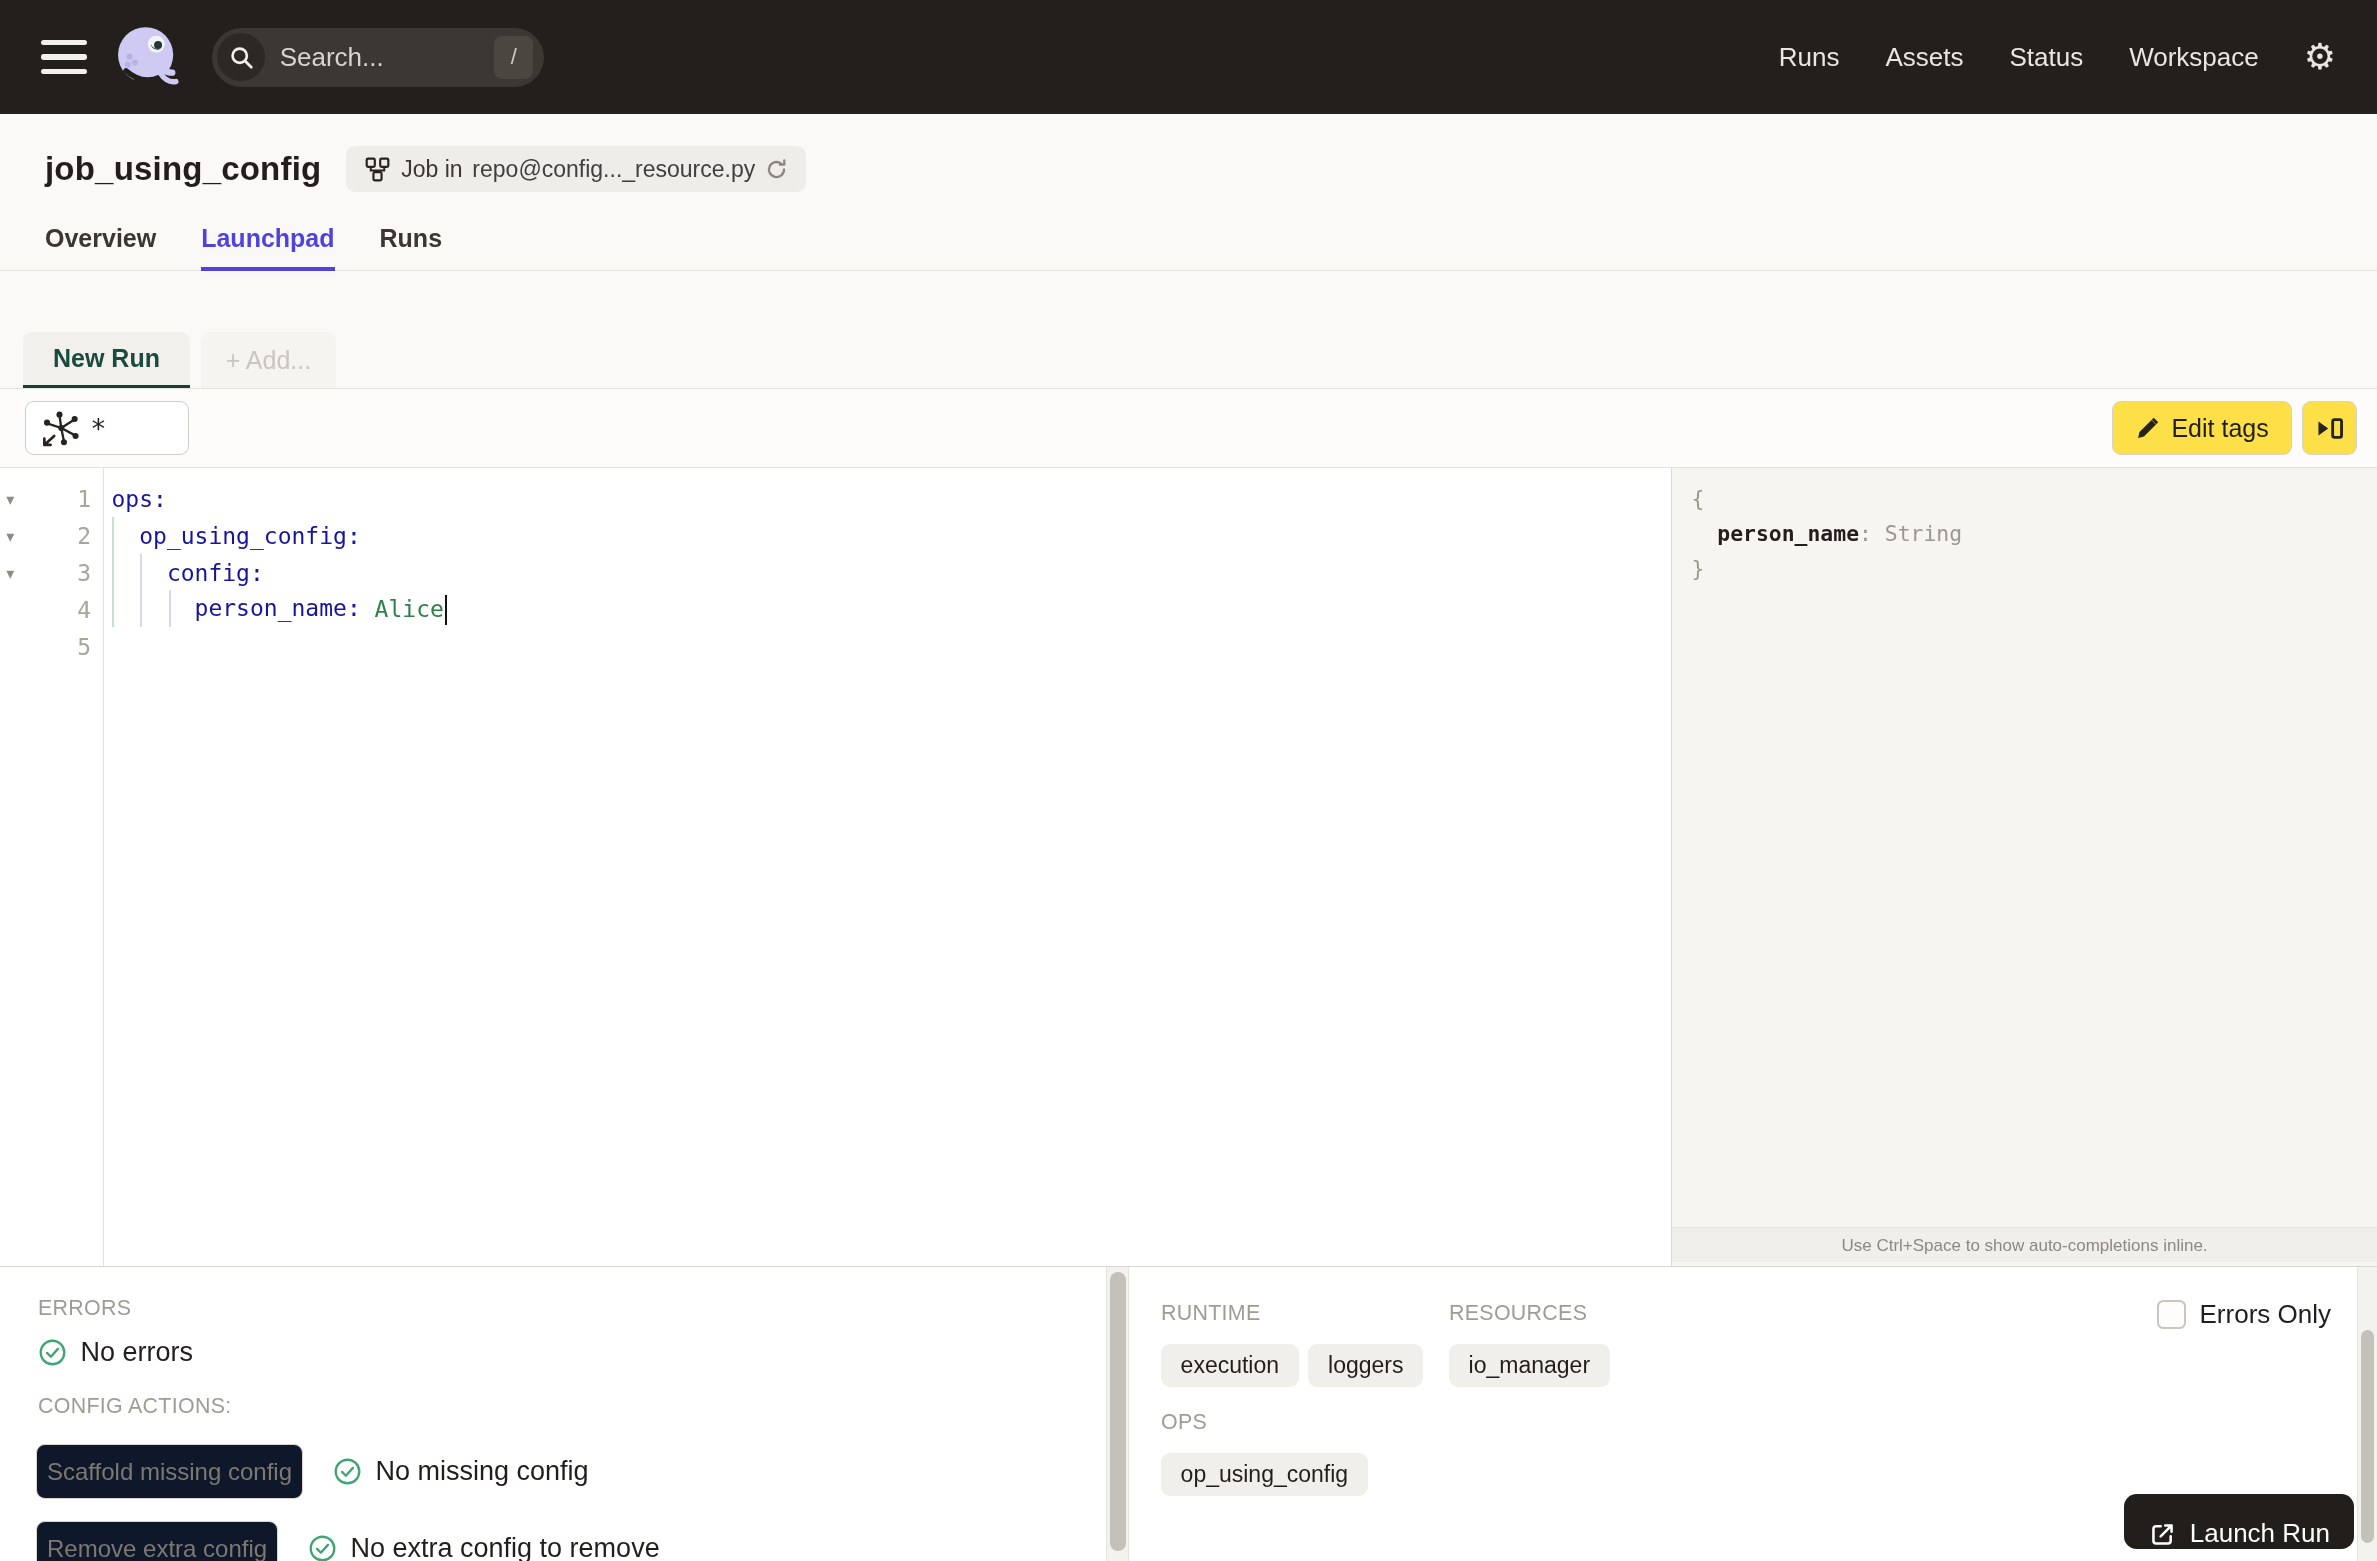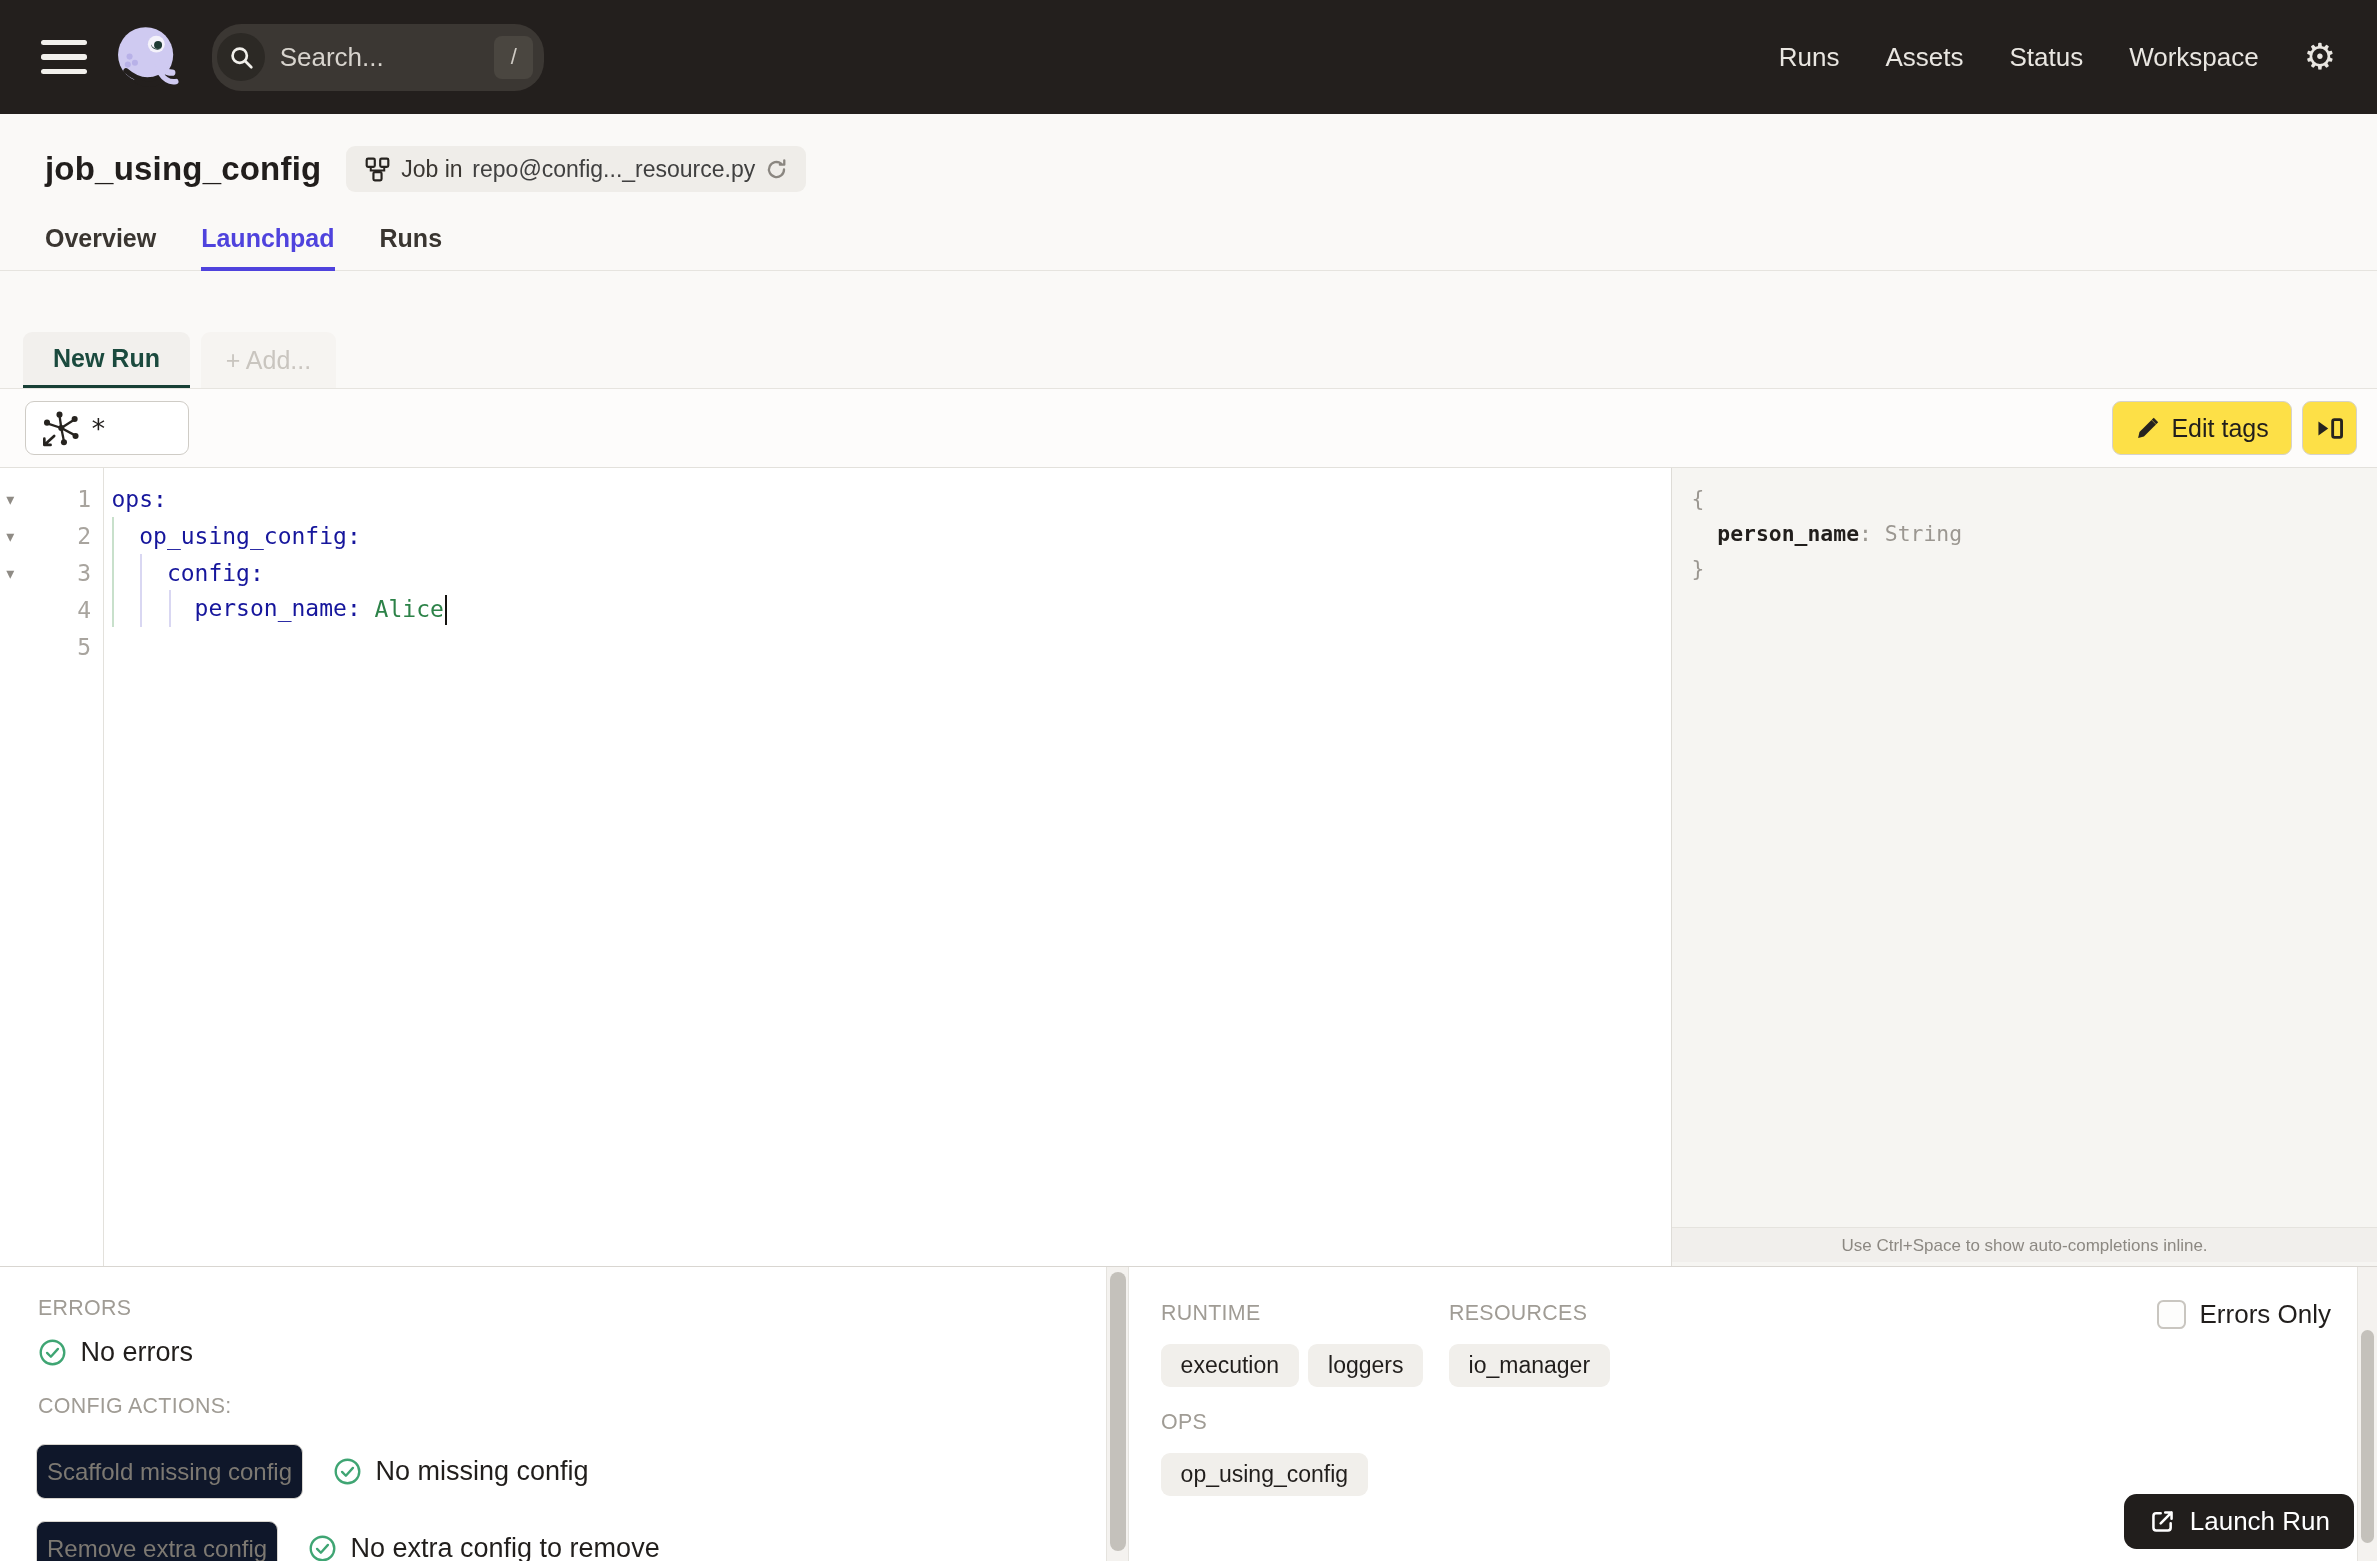--- a/index.html
+++ b/index.html
@@ -5,21 +5,21 @@
   * { margin:0; padding:0; box-sizing:border-box; }
   html,body { width:2377px; height:1561px; overflow:hidden; }
   body { font-family:"Liberation Sans", sans-serif; background:#FAF9F7; color:#211E1C; }
   .app { width:2377px; height:1561px; display:flex; flex-direction:column; overflow:hidden; }
 
   
   .nav { height:114px; background:#231F1D; display:flex; align-items:center; padding:0 41px; flex:none; }
   .hamburger { width:46px; height:34px; display:flex; flex-direction:column; justify-content:space-between; cursor:pointer; margin-right:23px; }
   .hamburger span { display:block; height:5.4px; background:#F2F0EC; border-radius:2.7px; }
   .logo { width:73px; height:73px; margin-right:29px; }
-  .search { width:332px; height:67px; background:#3B3733; border-radius:29.5px; display:flex; align-items:center; padding:0 10.7px 0 5.4px; }
+  .search { width:332px; height:59px; background:#3B3733; border-radius:29.5px; display:flex; align-items:center; padding:0 10.7px 0 5.4px; }
   .search-icon-wrap { width:48px; height:48px; border-radius:50%; background:#2C2925; display:flex; align-items:center; justify-content:center; margin-right:14.3px; }
   .search-ph { color:#D8D4CE; font-size:26px; flex:1; }
   .slash-badge { width:39px; height:43px; border-radius:8px; background:#4A4640; color:#CFCBC4; font-size:22px; display:flex; align-items:center; justify-content:center; }
   .nav-spacer { flex:1; }
   .nav-links { display:flex; gap:46px; align-items:center; }
   .nav-link { color:#E9E6E1; font-size:26px; font-weight:500; cursor:pointer; }
   .gear { margin-left:45px; color:#E9E6E1; font-size:36px; line-height:1; cursor:pointer; }
 
   
   .header { height:193px; flex:none; }
@@ -82,21 +82,21 @@
   .midbar .thumb { position:absolute; top:5.4px; left:2.7px; width:16px; height:279px; border-radius:8px; background:#C4C1BB; cursor:grab; }
 
   .b-right { flex:1; position:relative; }
   .groups { position:absolute; top:34px; left:32px; display:flex; }
   .group-col { min-width:288px; }
   .pill-row { margin-top:18px; display:flex; gap:9.8px; }
   .pill { height:43px; background:#F1EFEB; border-radius:9px; display:flex; align-items:center; padding:0 19.6px; font-size:23px; color:#211E1C; cursor:pointer; }
   .ops-block { position:absolute; top:143px; left:32px; }
   .errors-only { position:absolute; top:32px; right:46px; display:flex; align-items:center; gap:13.4px; font-size:26px; color:#211E1C; }
   .checkbox { width:29px; height:29px; border:2.7px solid #C9C6C0; border-radius:6.3px; background:#FDFDFC; cursor:pointer; }
-  .launch { position:absolute; right:23px; bottom:12.5px; height:55px; background:#211E1C; border-radius:12.5px; color:#FFFFFF; display:flex; align-items:center; gap:12.5px; padding:0 24px; font-size:26px; font-weight:500; cursor:pointer; }
+  .launch { position:absolute; right:23px; bottom:12.5px; height:55px; background:#211E1C; border-radius:12.5px; color:#FFFFFF; display:flex; align-items:flex-end; gap:12.5px; padding:0 24px; font-size:26px; font-weight:500; cursor:pointer; }
   .rscroll { position:absolute; right:0; top:0; bottom:0; width:19.6px; background:#F4F2EF; border-left:0.9px solid #E5E3DE; }
   .rscroll .thumb { position:absolute; top:63px; left:2.7px; width:13.4px; height:213px; border-radius:7.1px; background:#C4C1BB; cursor:grab; }
 </style>
 </head>
 <body>
 
 <div class="app">
 
   <div class="nav">
     <div class="hamburger">

